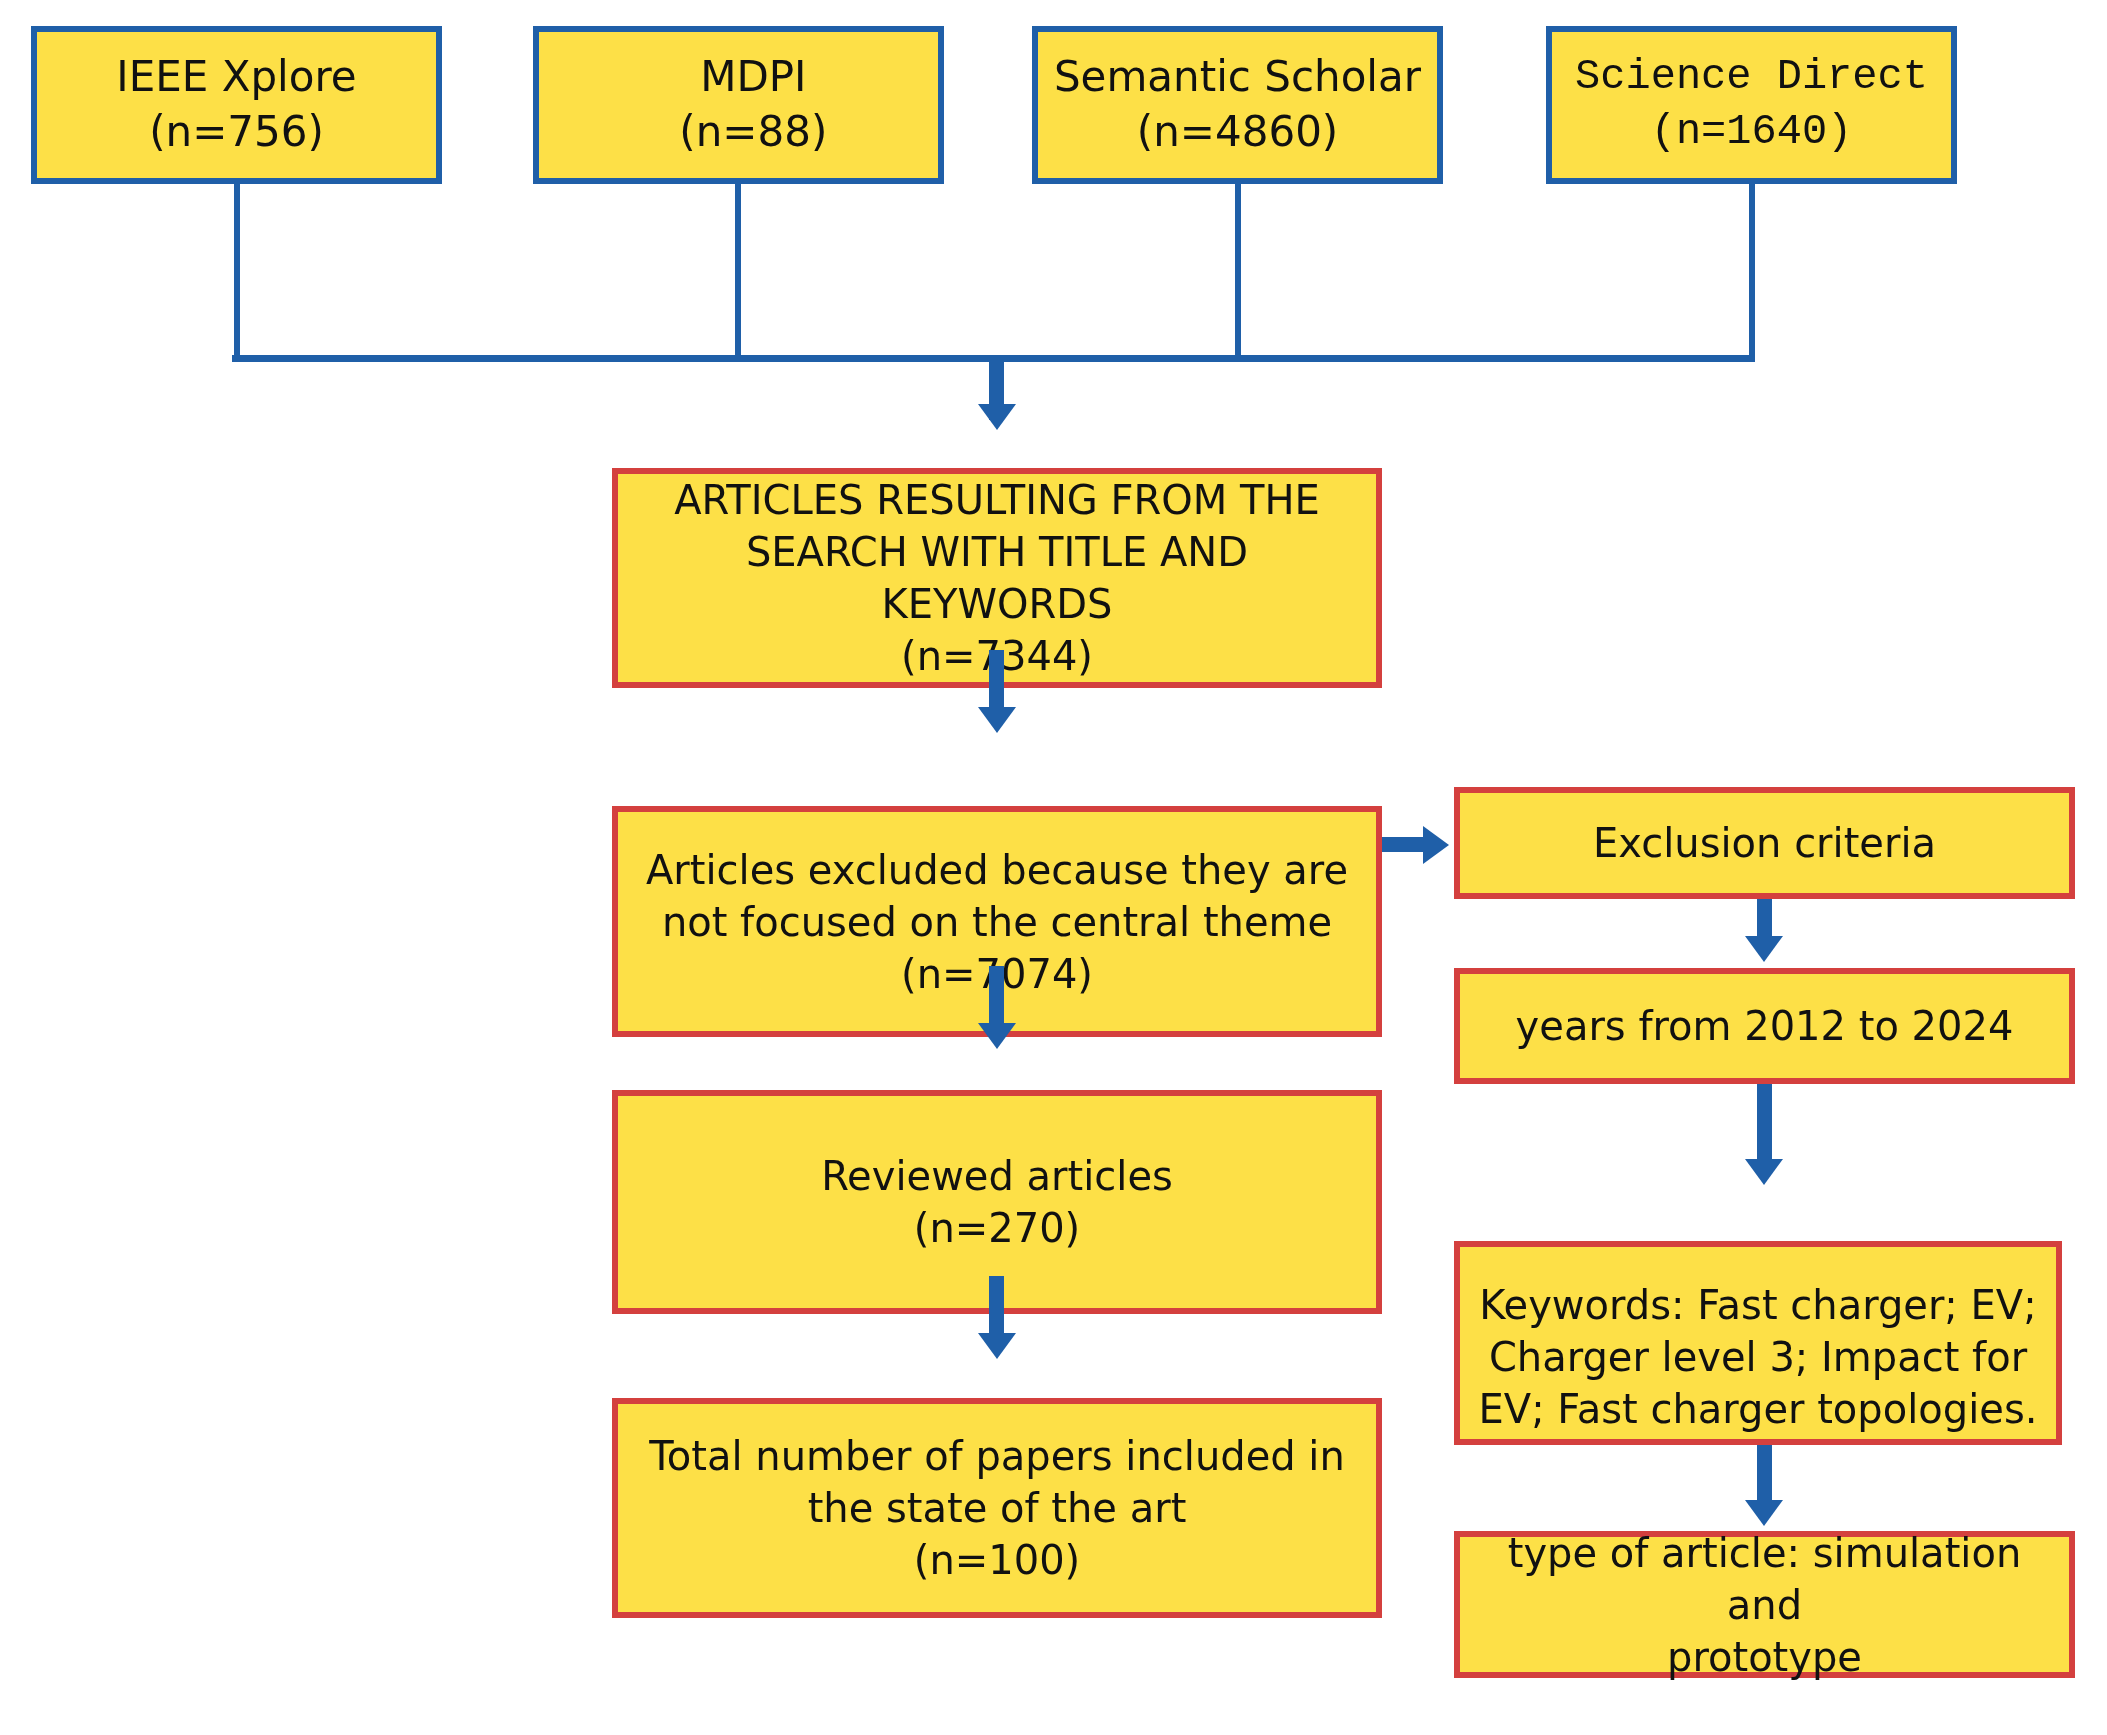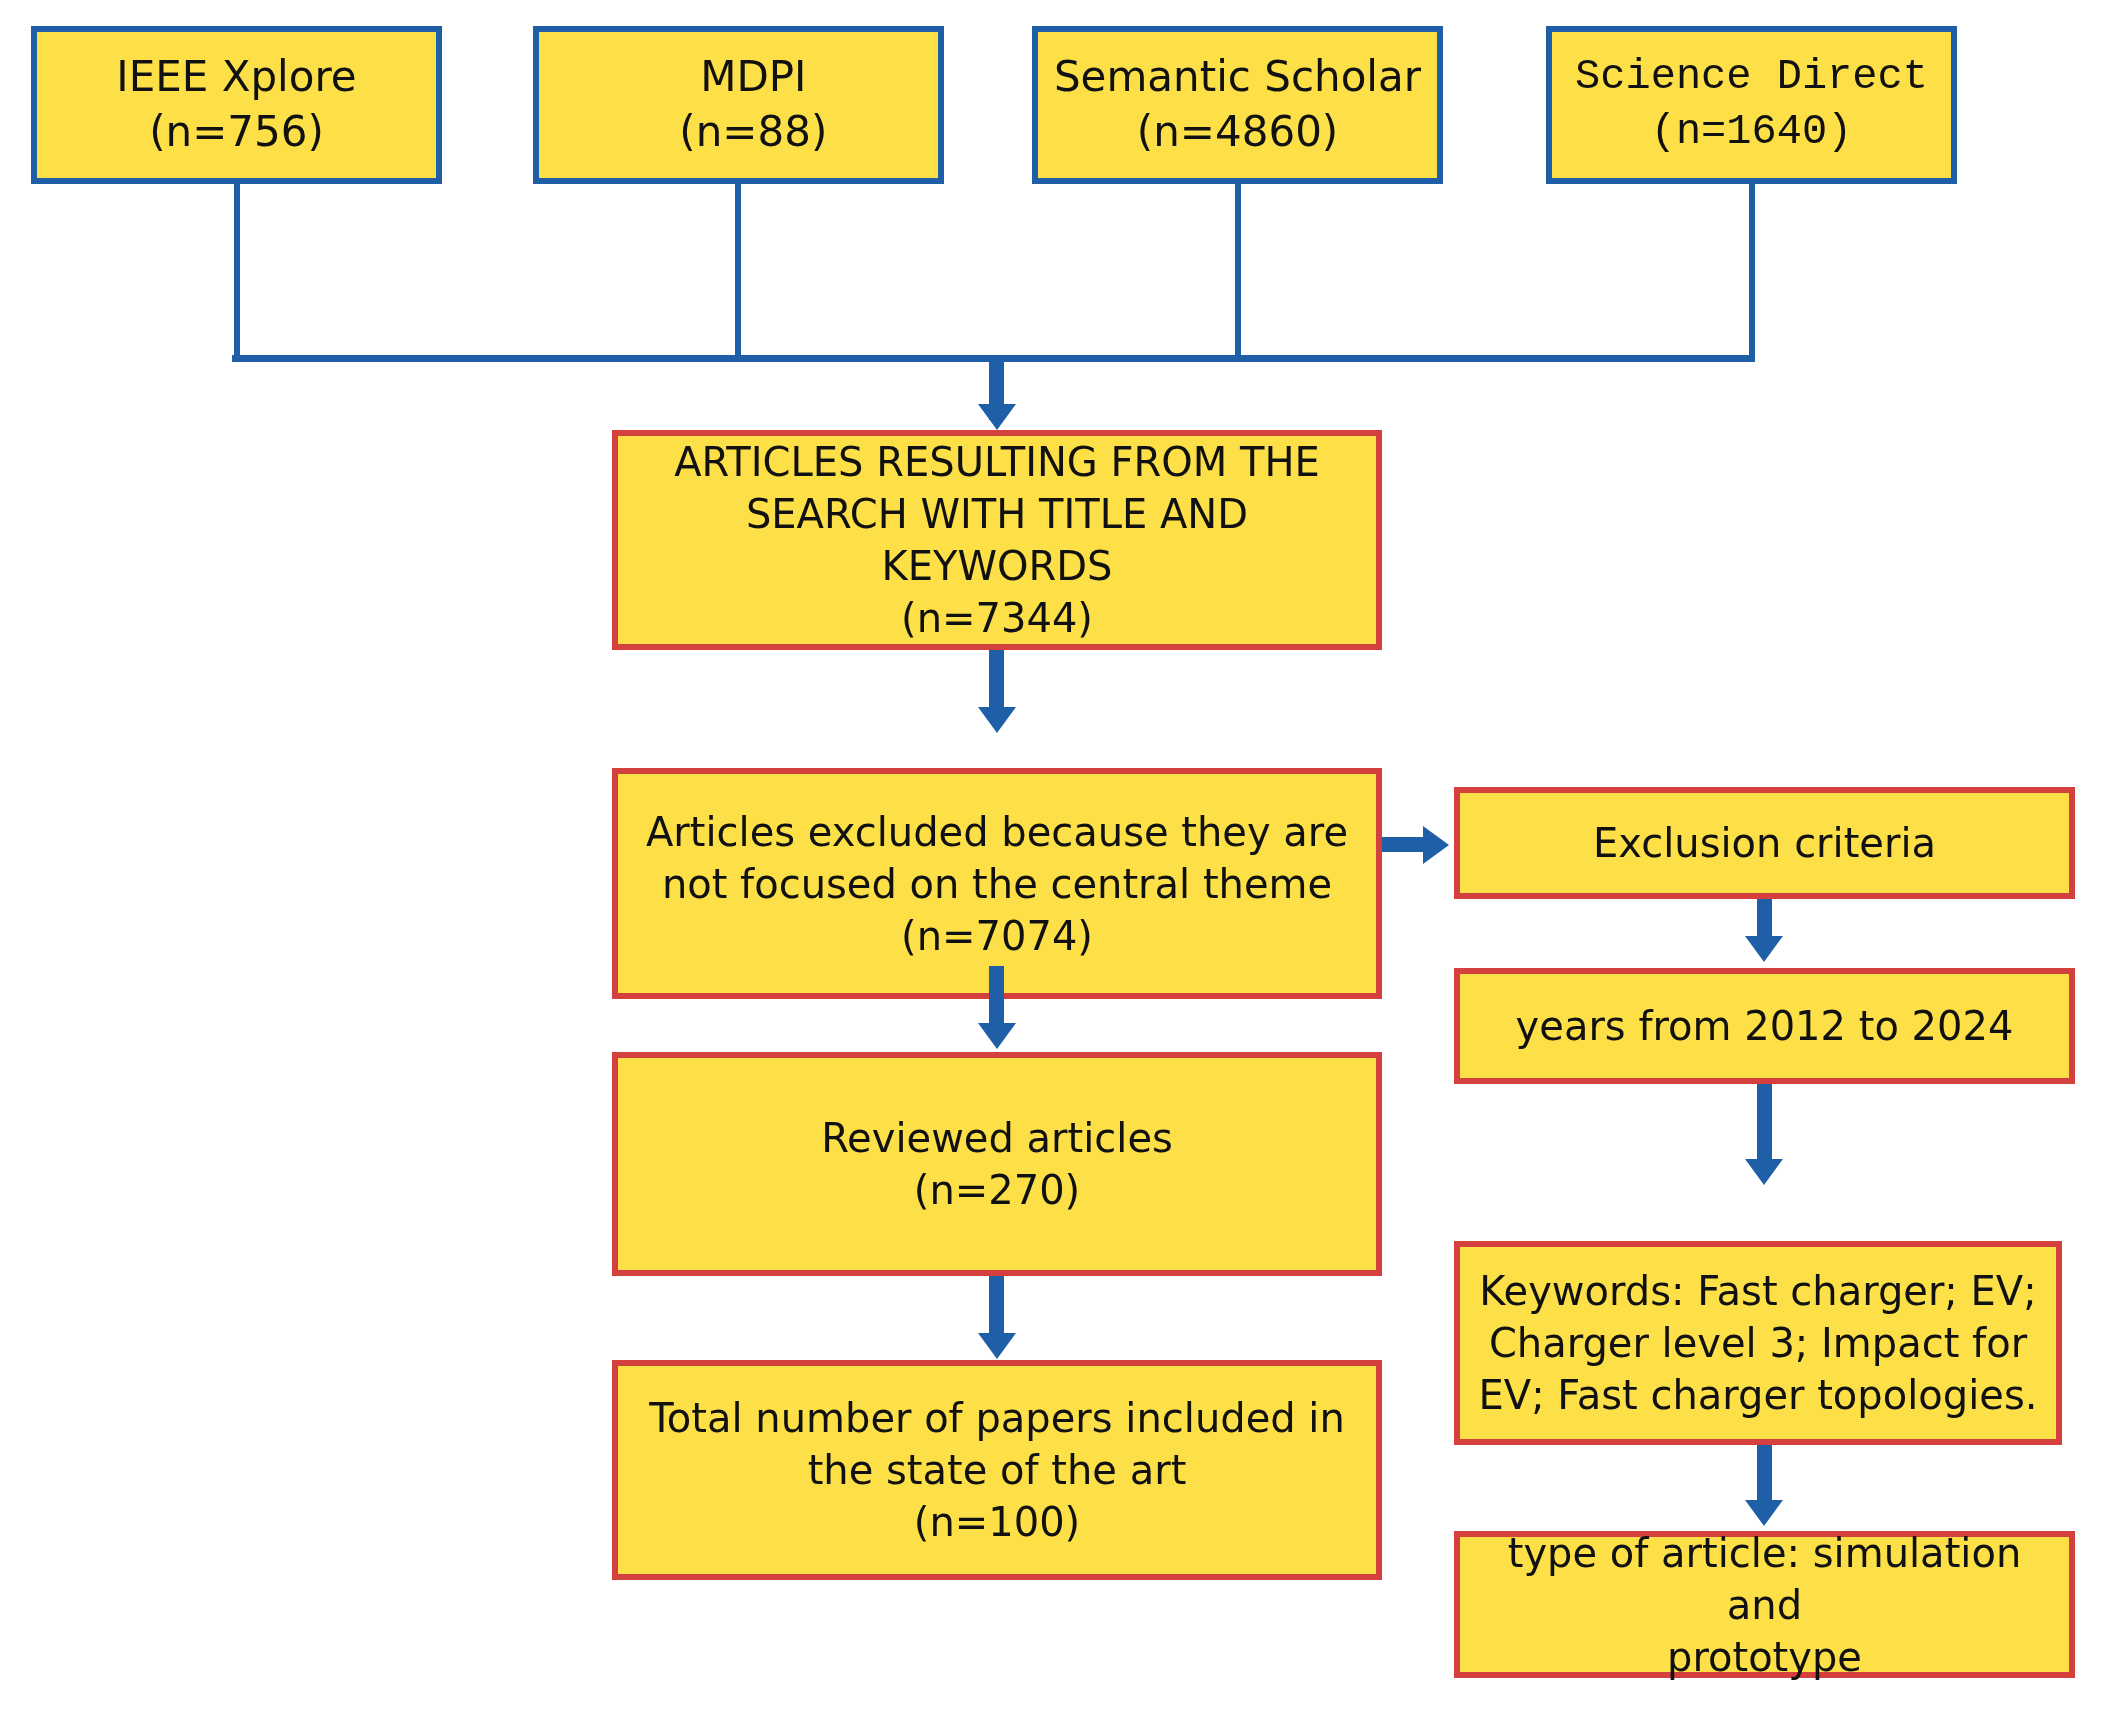--- a/index.html
+++ b/index.html
@@ -36,21 +36,21 @@
   }
   .node-red {
     border: 6.6px solid #D4403E;
   }
   .node .label {
     white-space: pre-line;
     display: block;
     width: 100%;
   }
   .fs-source   { font-size: 42px; }
-  .fs-main     { font-size: 40px; }
+  .fs-main     { font-size: 40px; margin-top: 38px; }
   .fs-right    { font-size: 40px; }
 
   
   .conn {
     position: absolute;
     background: #1F5FA8;
   }
   .v-line { width: 5.9px; }
   .h-line { height: 7.3px; }
 
@@ -140,21 +140,21 @@
   <div class="stem-thick" style="left:1757px; top:899px; height:50px;"></div>
   <div class="arrow-down" style="left:1745px; top:936px;"></div>
 
   <div class="node node-red fs-right" style="left:1454px; top:968px; width:621px; height:116px;justify-content:center;">
     <span class="label">years from 2012 to 2024</span>
   </div>
 
   <div class="stem-thick" style="left:1757px; top:1084px; height:87px;"></div>
   <div class="arrow-down" style="left:1745px; top:1159px;"></div>
 
-  <div class="node node-red fs-right" style="left:1454px; top:1241px; width:608px; height:204px;">
+  <div class="node node-red fs-right" style="left:1454px; top:1241px; width:608px; height:204px;align-items:flex-end;">
     <span class="label">Keywords: Fast charger; EV;
 Charger level 3; Impact for
 EV; Fast charger topologies.</span>
   </div>
 
   <div class="stem-thick" style="left:1757px; top:1445px; height:66px;"></div>
   <div class="arrow-down" style="left:1745px; top:1500px;"></div>
 
   <div class="node node-red fs-right" style="left:1454px; top:1531px; width:621px; height:147px;">
     <span class="label">type of article: simulation and

